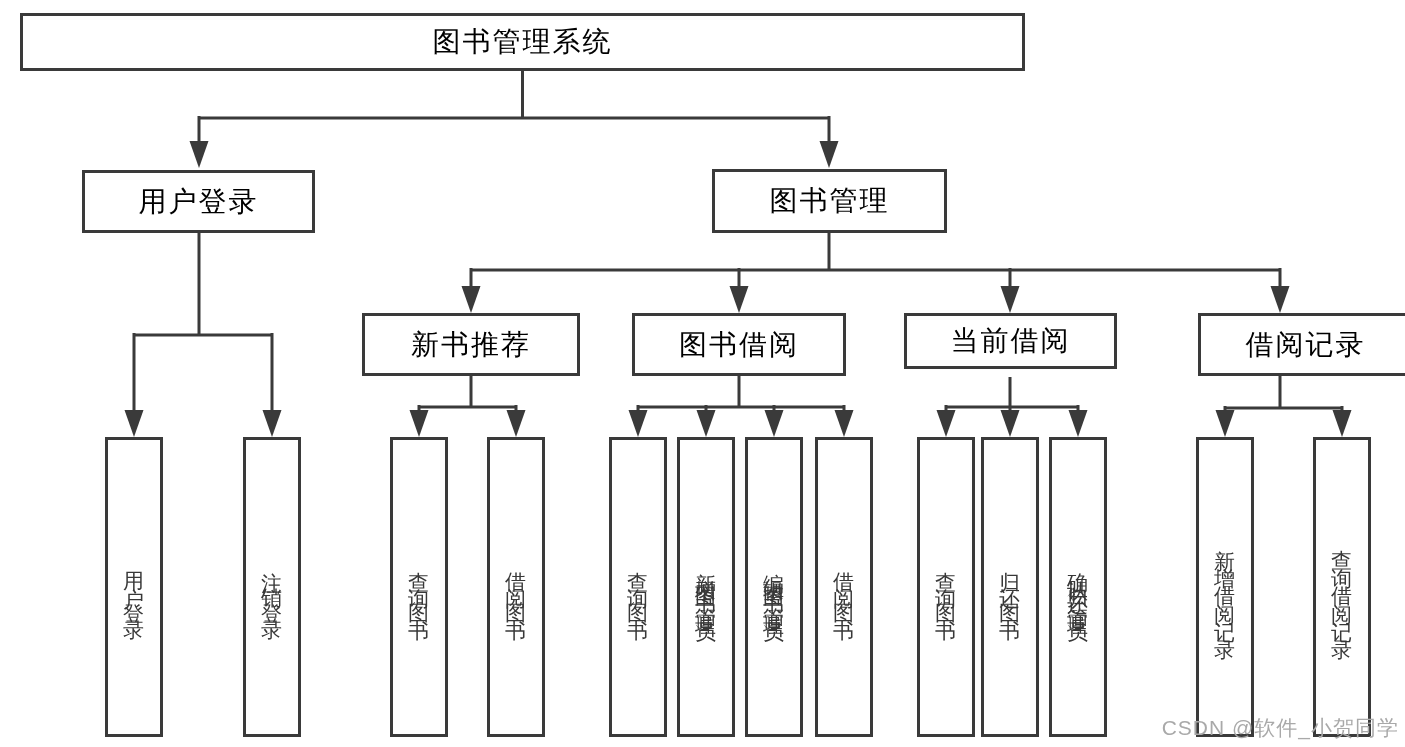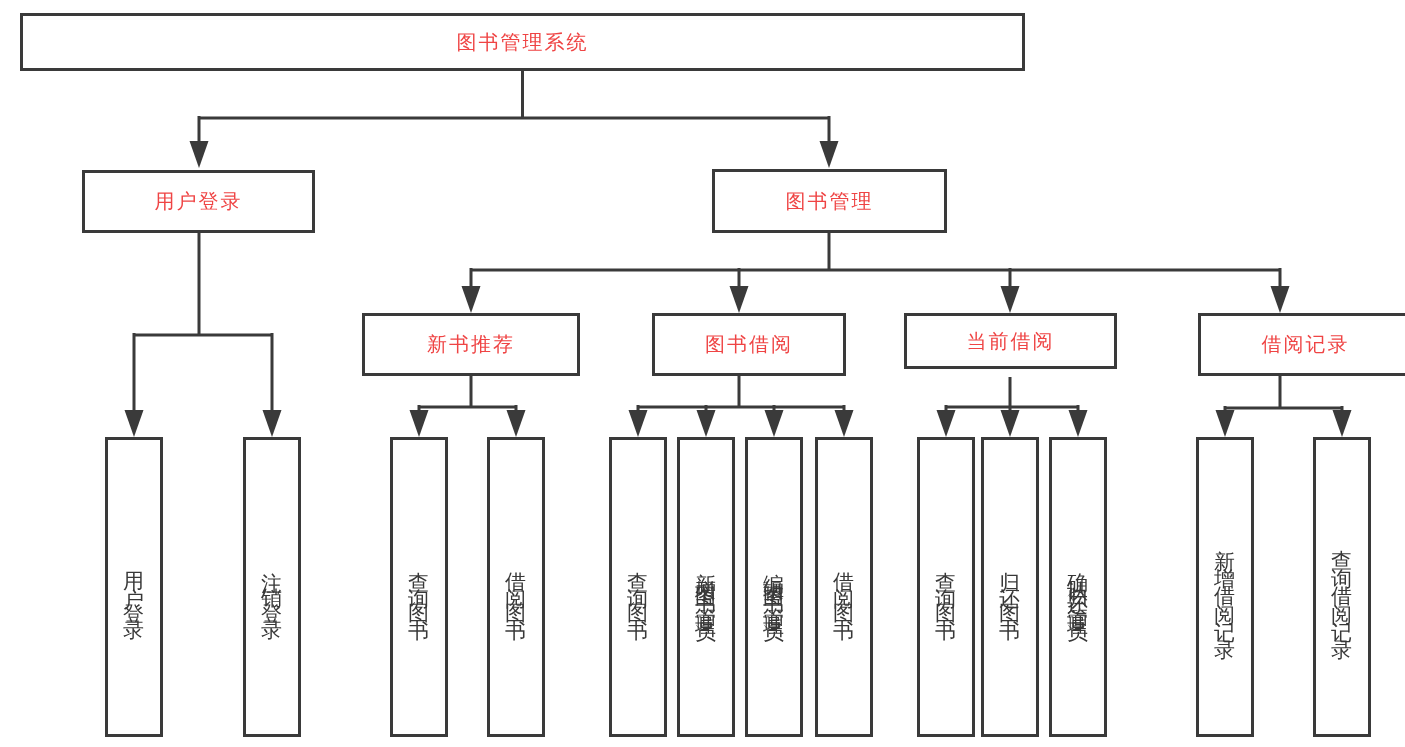--- a/index.html
+++ b/index.html
@@ -6,39 +6,39 @@
   body{
     width:1405px;height:747px;position:relative;overflow:hidden;
     font-family:"Liberation Sans","DejaVu Sans",sans-serif;
   }
   .canvas{position:absolute;inset:0;}
   svg.wires{position:absolute;left:0;top:0;width:1405px;height:747px;}
   .box{
     position:absolute;box-sizing:border-box;
     border:3px solid #3a3a3a;background:#ffffff;
     display:flex;align-items:center;justify-content:center;
-    font-size:20px;color:#ef4444;letter-spacing:2px;
+    font-size:28px;color:#000000;letter-spacing:2px;
   }
   .vbox{
     position:absolute;box-sizing:border-box;
     border:3px solid #3a3a3a;background:#ffffff;
     width:58px;height:300px;top:437px;
     display:flex;align-items:center;justify-content:center;
     font-size:21px;color:#383838;
   }
   .vtext{writing-mode:vertical-rl;line-height:1;white-space:nowrap;}
   .ls4{letter-spacing:16px;}
   .ls6{letter-spacing:18px;}
   .ls9{letter-spacing:7px;}
   
   .n-root{left:20px;top:13px;width:1005px;height:58px;}
   .n-user{left:82px;top:170px;width:233px;height:63px;}
   .n-mgmt{left:712px;top:169px;width:235px;height:64px;}
   .n-newbook{left:362px;top:313px;width:218px;height:63px;}
-  .n-borrow{left:652px;top:313px;width:194px;height:63px;}
+  .n-borrow{left:632px;top:313px;width:214px;height:63px;}
   .n-current{left:904px;top:313px;width:213px;height:56px;}
   .n-record{left:1198px;top:313px;width:215px;height:63px;}
   
   .v1{left:105px;}  .v2{left:243px;}
   .v3{left:390px;}  .v4{left:487px;}
   .v5{left:609px;}  .v6{left:677px;}  .v7{left:745px;}  .v8{left:815px;}
   .v9{left:917px;}  .v10{left:981px;} .v11{left:1049px;}
   .v12{left:1196px;}.v13{left:1313px;}
   .watermark{
     position:absolute;right:6px;top:714px;z-index:5;
@@ -133,14 +133,15 @@
     <span class="vtext ls9">确认归还（管理员）</span>
   </div>
 
   <div class="vbox v12">
     <span class="vtext ls6">新增借阅记录</span>
   </div>
   <div class="vbox v13">
     <span class="vtext ls6">查询借阅记录</span>
   </div>
 
+  <div class="watermark">CSDN @软件_小贺同学</div>
 
 </div>
 
 </body></html>

